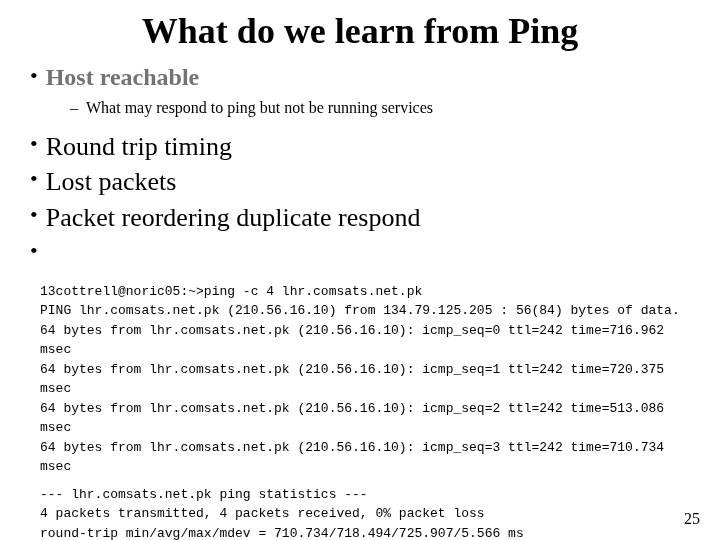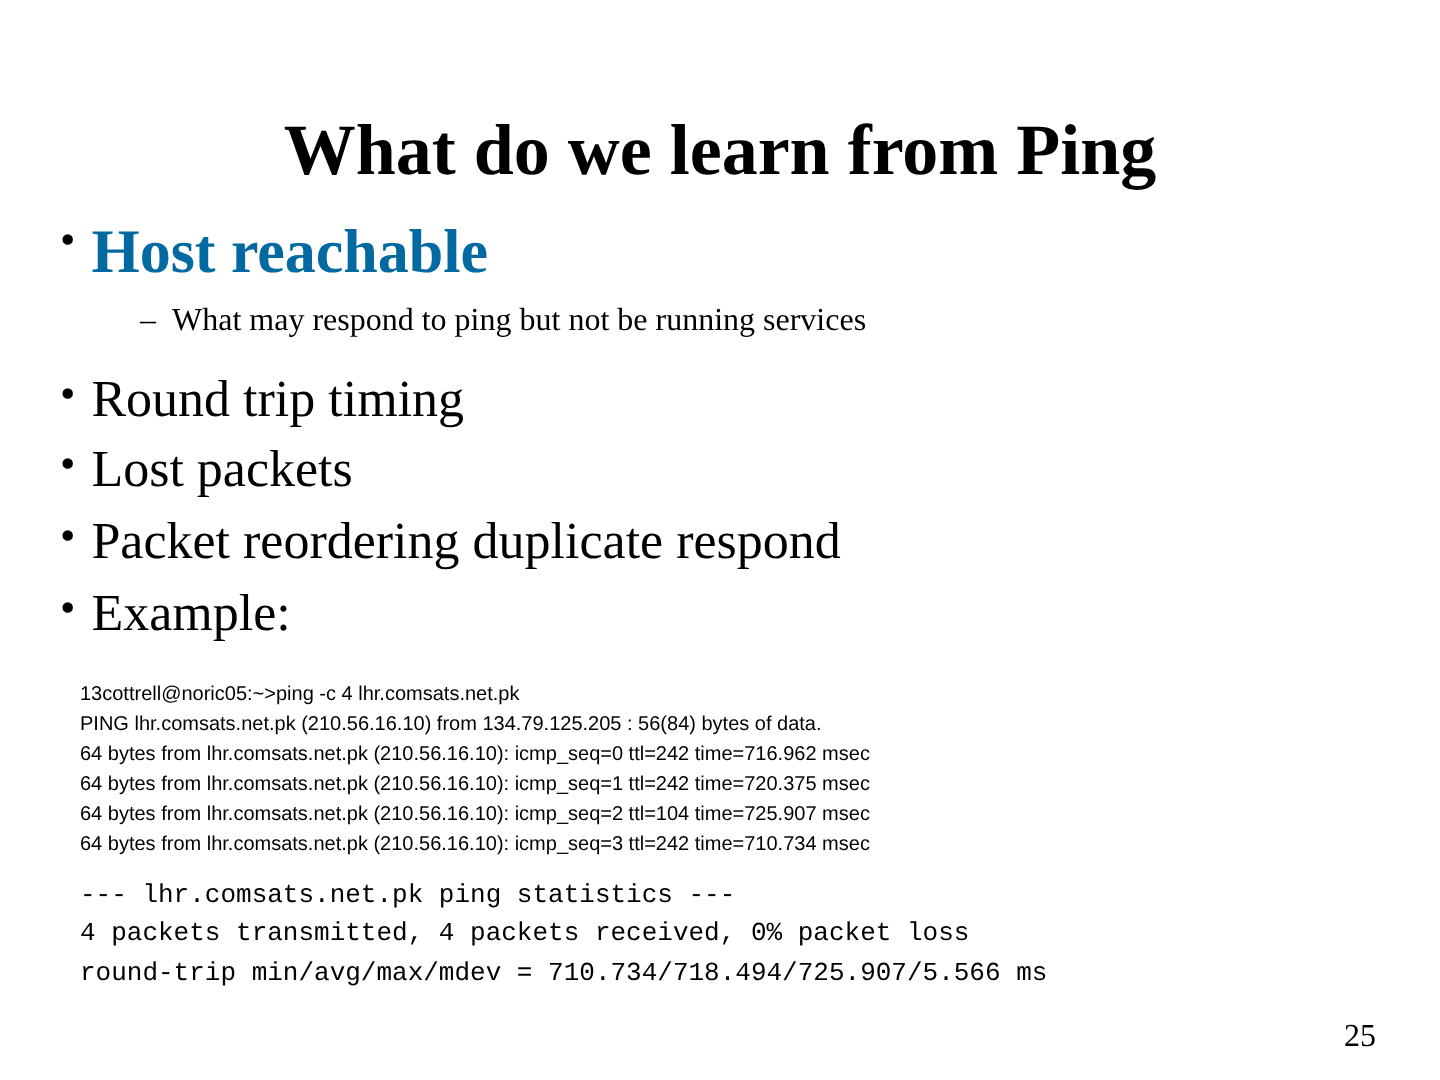--- a/index.html
+++ b/index.html
@@ -18,37 +18,36 @@
       display: flex;
       flex-direction: column;
     }
     .title {
       text-align: center;
       font-size: 36px;
       font-weight: bold;
       color: #000;
       margin-bottom: 10px;
       font-family: 'Times New Roman', Times, serif;
-      margin-top: 44px;
     }
     .bullet-level1 {
       display: flex;
       align-items: flex-start;
       margin-bottom: 4px;
     }
     .bullet-level1 .bullet-marker {
       font-size: 22px;
       margin-right: 8px;
       line-height: 1.3;
       color: #000;
     }
     .bullet-level1 .bullet-text {
-      font-size: 31px;
+      font-size: 24px;
       font-weight: bold;
-      color: #0369a1;
+      color: #737373;
       line-height: 1.3;
     }
     .bullet-level2 {
       display: flex;
       align-items: flex-start;
       margin-left: 40px;
       margin-bottom: 4px;
     }
     .bullet-level2 .bullet-marker {
       font-size: 16px;
@@ -76,39 +75,39 @@
       line-height: 1.3;
       color: #000;
     }
     .bullet-item-medium .bullet-text {
       font-size: 26px;
       color: #000;
       line-height: 1.3;
       text-align: center;
     }
     .code-block {
-      font-family: Liberation Sans, sans-serif;
-      font-size: 10px;
+      font-family: Liberation Mono, monospace;
+      font-size: 13px;
       color: #000;
       margin-top: 8px;
       margin-left: 10px;
       line-height: 1.5;
     }
     .stats-block {
       font-family: 'Courier New', Courier, monospace;
       font-size: 13px;
       color: #000;
       margin-top: 8px;
       margin-left: 10px;
       line-height: 1.5;
     }
     .page-number {
       position: absolute;
       bottom: 12px;
-      right: 32px;
+      right: 20px;
       font-size: 16px;
       color: #000;
     }
   </style>
 </head>
 <body>
 
 <div class="slide">
 
   <div class="title">What do we learn from Ping</div>
@@ -131,30 +130,29 @@
       <div class="bullet-item-medium">
       <span class="bullet-marker">•</span>
       <span class="bullet-text">Lost packets</span>
     </div>
       <div class="bullet-item-medium">
       <span class="bullet-marker">•</span>
       <span class="bullet-text">Packet reordering duplicate respond</span>
     </div>
       <div class="bullet-item-medium">
       <span class="bullet-marker">•</span>
-      <span class="bullet-text">Example:</span>
     </div>
     </div>
 
   <div class="code-block">
   <div>13cottrell@noric05:~&gt;ping -c 4 lhr.comsats.net.pk</div>
       <div>PING lhr.comsats.net.pk (210.56.16.10) from 134.79.125.205 : 56(84) bytes of data.</div>
       <div>64 bytes from lhr.comsats.net.pk (210.56.16.10): icmp_seq=0 ttl=242 time=716.962 msec</div>
       <div>64 bytes from lhr.comsats.net.pk (210.56.16.10): icmp_seq=1 ttl=242 time=720.375 msec</div>
-      <div>64 bytes from lhr.comsats.net.pk (210.56.16.10): icmp_seq=2 ttl=104 time=725.907 msec</div>
+      <div>64 bytes from lhr.comsats.net.pk (210.56.16.10): icmp_seq=2 ttl=242 time=513.086 msec</div>
       <div>64 bytes from lhr.comsats.net.pk (210.56.16.10): icmp_seq=3 ttl=242 time=710.734 msec</div>
     </div>
 
   <div class="stats-block">
   <div>--- lhr.comsats.net.pk ping statistics ---</div>
       <div>4 packets transmitted, 4 packets received, 0% packet loss</div>
       <div>round-trip min/avg/max/mdev = 710.734/718.494/725.907/5.566 ms</div>
     </div>
 
   <div class="page-number">25</div>

